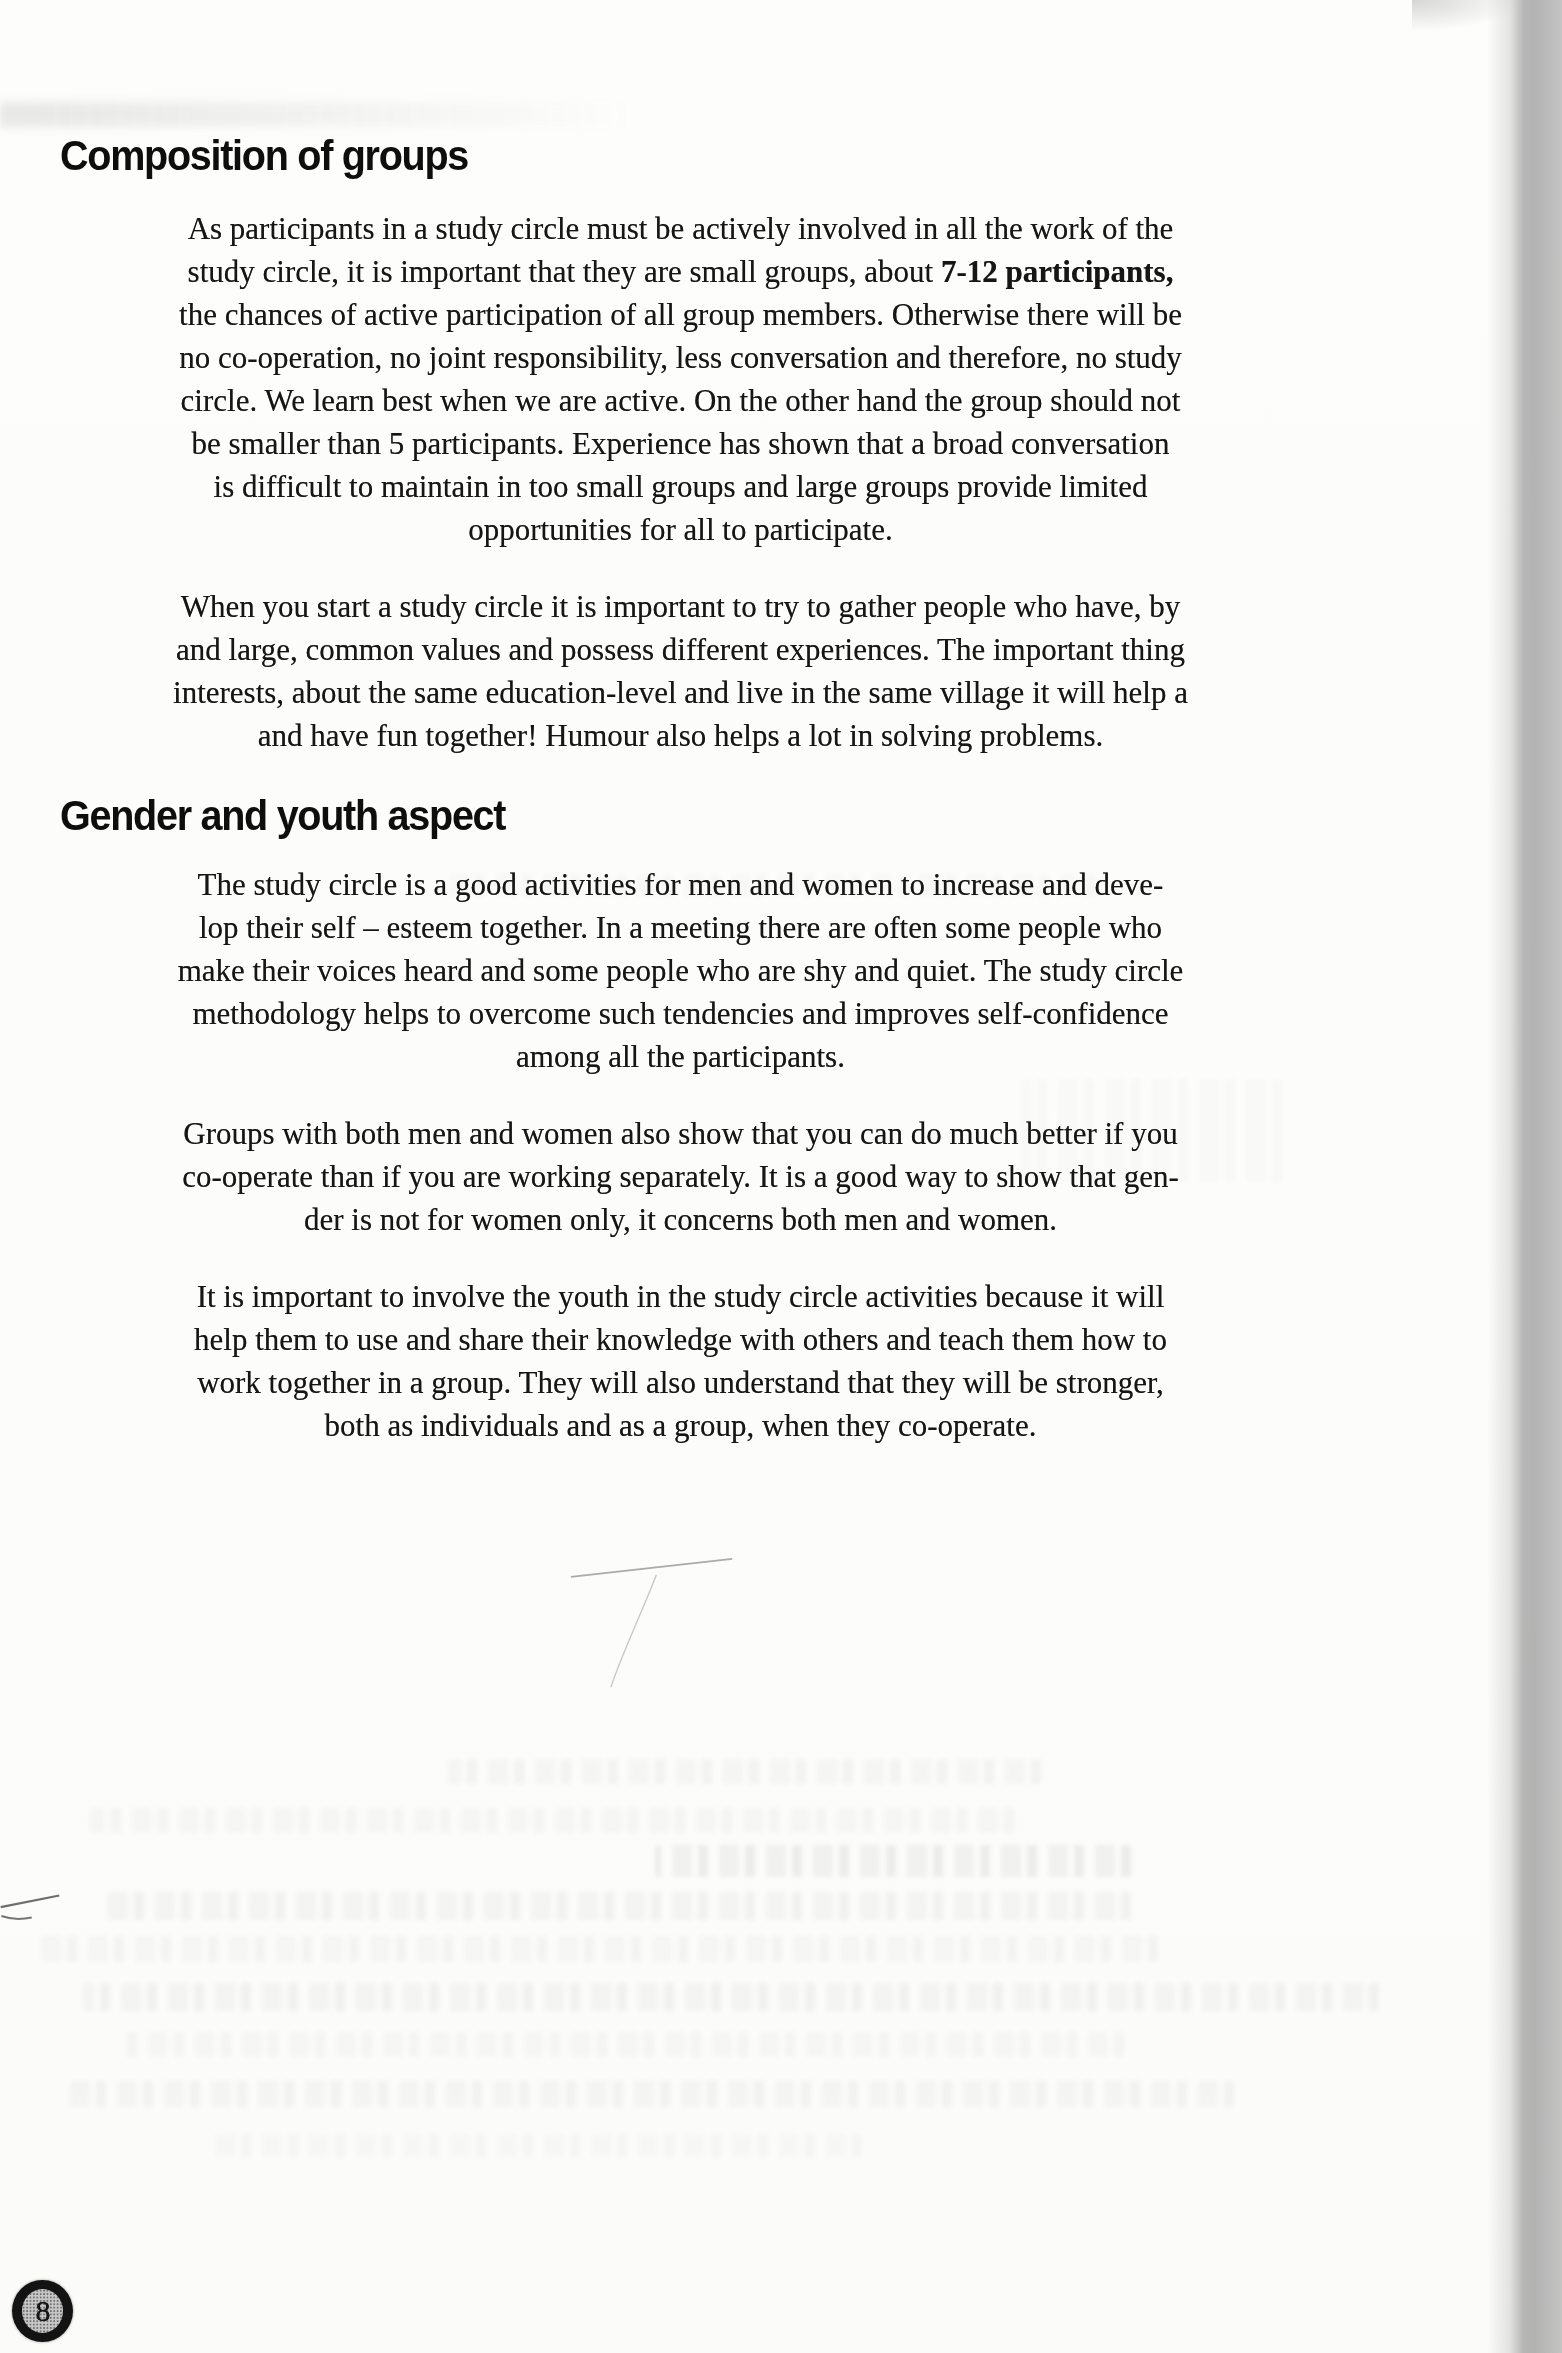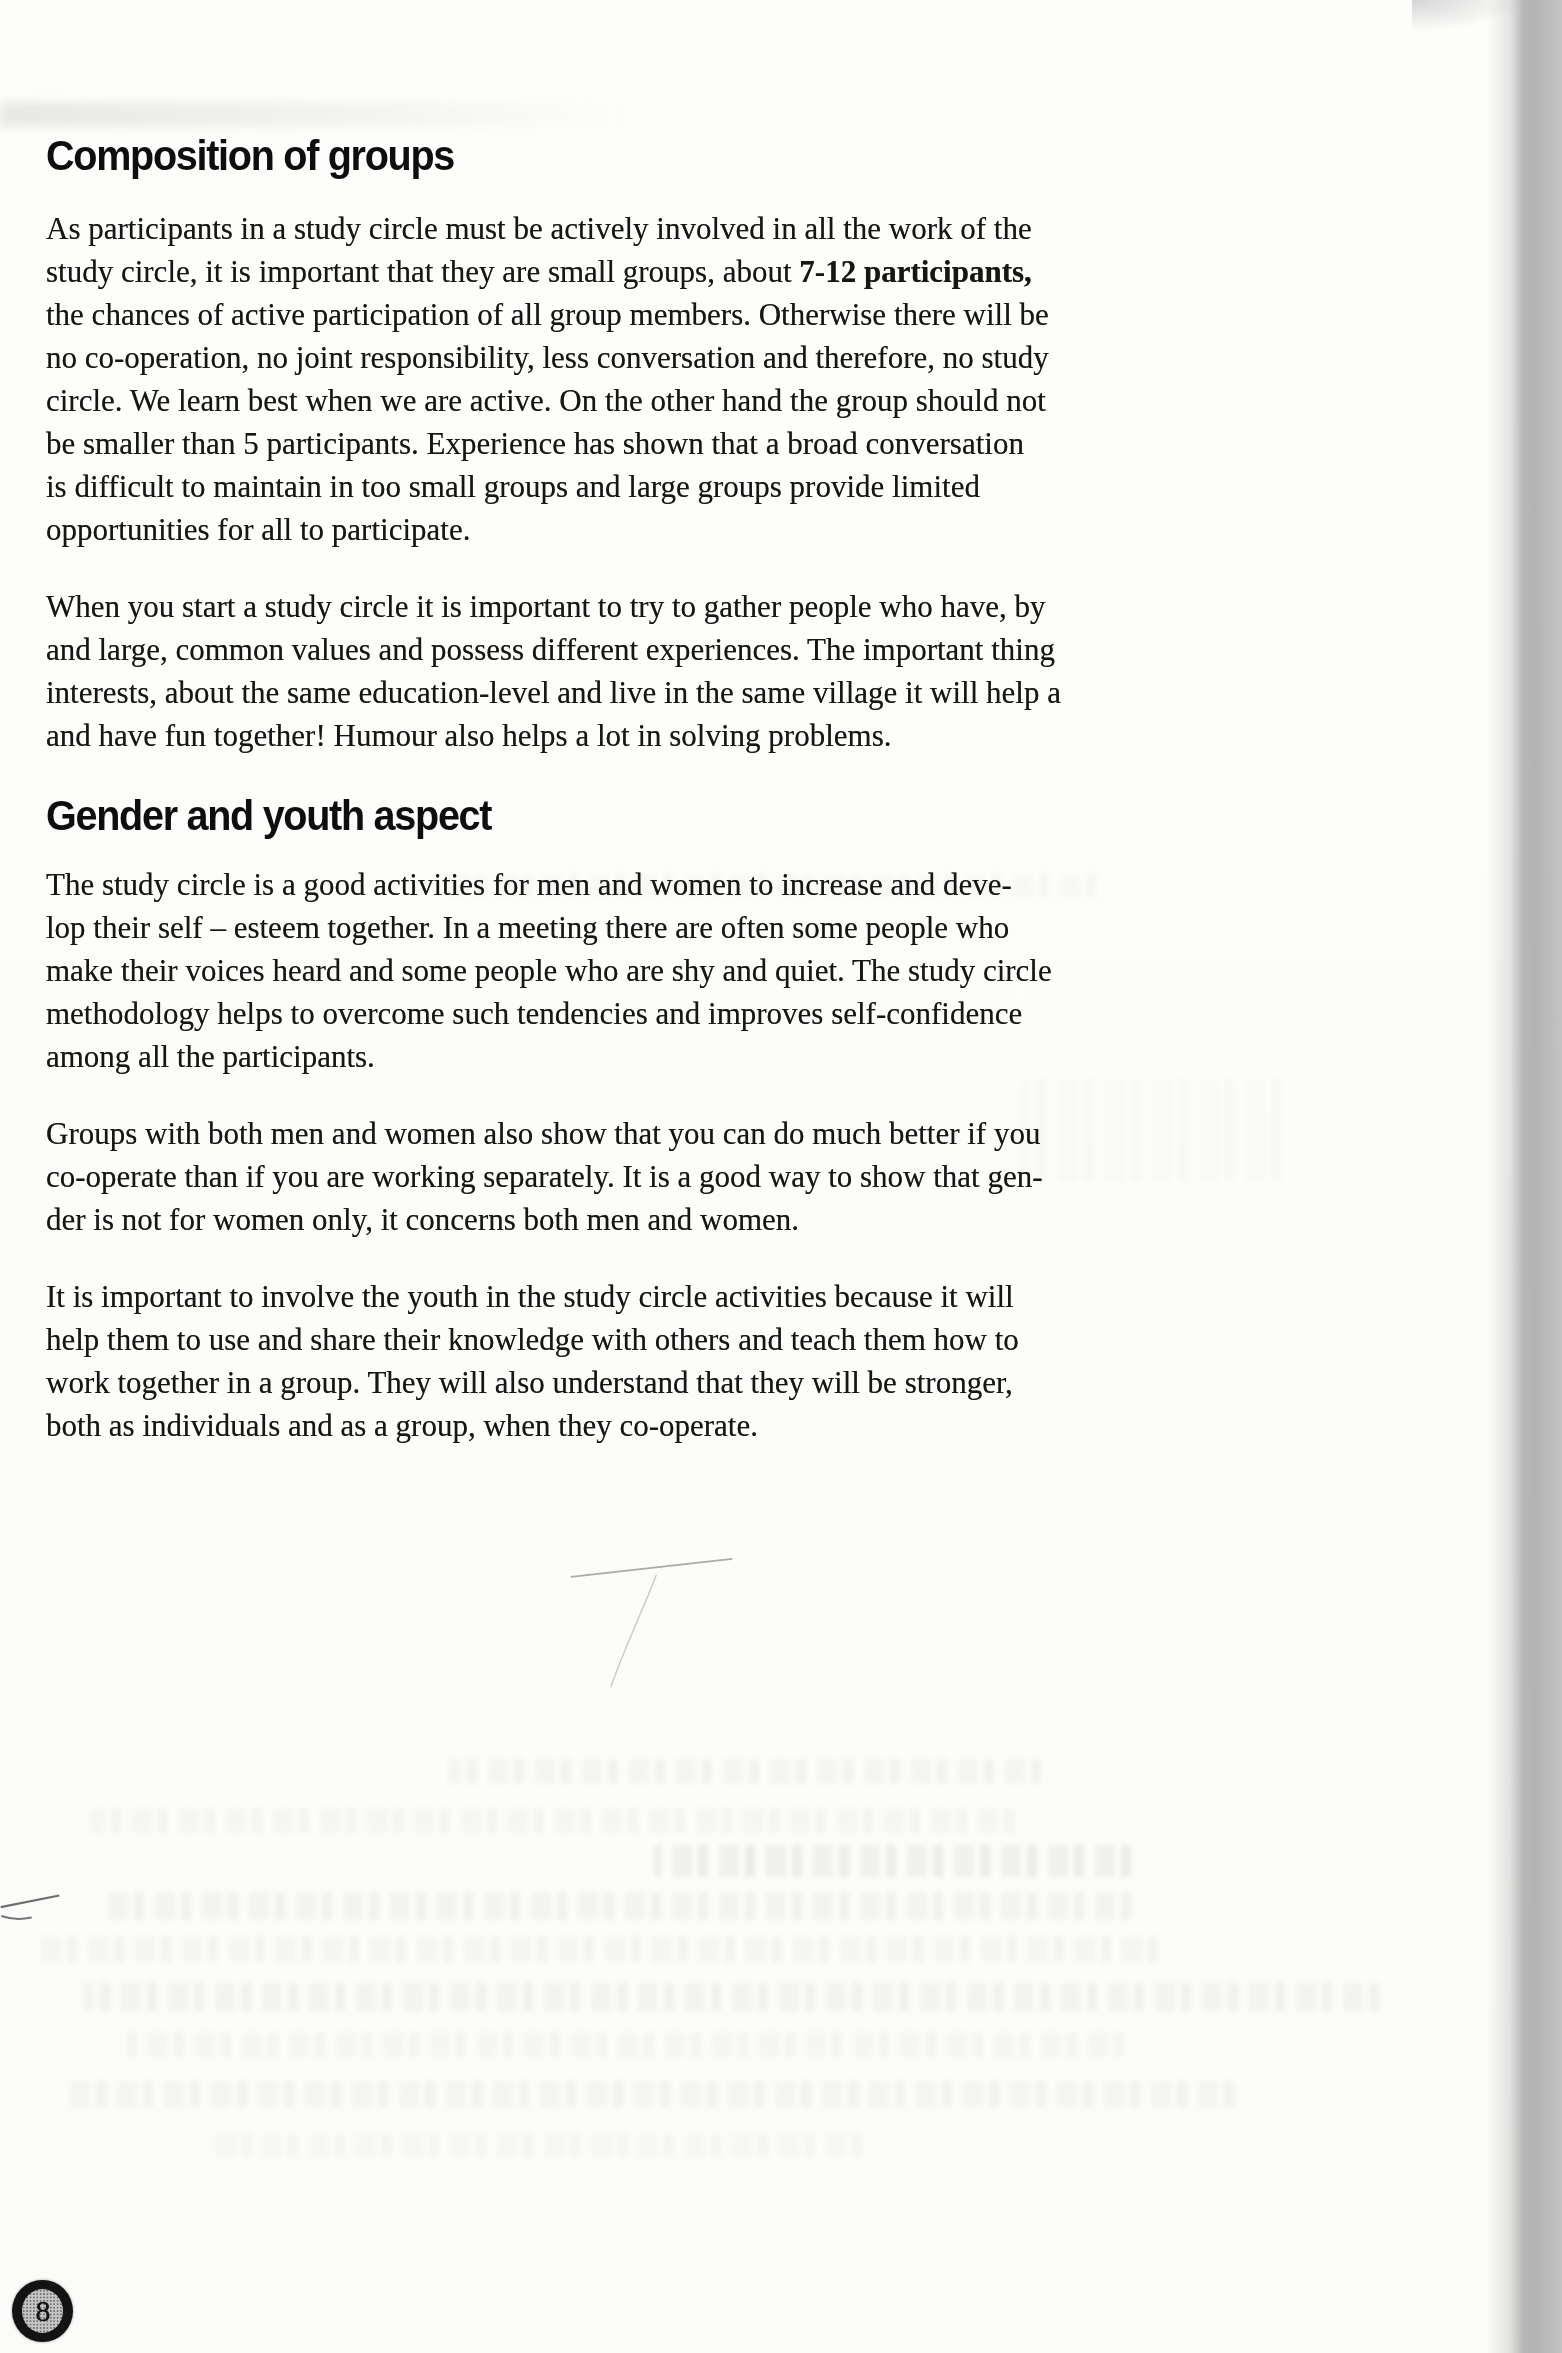--- a/index.html
+++ b/index.html
@@ -22,30 +22,30 @@
     position:absolute;top:0;right:41px;width:110px;height:32px;
     background:radial-gradient(ellipse at 0% 0%, rgba(140,140,140,.35), rgba(140,140,140,0) 70%);
   }
   
   .streak{
     position:absolute;left:0;top:102px;width:634px;height:25px;
     background:linear-gradient(90deg,rgba(120,120,120,.16),rgba(120,120,120,0));
     filter:blur(4.8px);
   }
   
-  .text-column{position:absolute;left:46px;top:131px;width:1241px;}
+  .text-column{position:absolute;left:60px;top:131px;width:1241px;}
   .heading{
     font-family:"Liberation Sans",sans-serif;font-weight:700;
     font-size:43px;line-height:48px;color:#0e0e0e;letter-spacing:-1.4px;
     white-space:nowrap;
   }
   .heading-inner{display:inline-block;transform:scaleX(.92);transform-origin:0 50%;}
   .text-column > .heading:first-child{margin:0 0 27.6px 0;}
   .text-column > .heading:not(:first-child){margin:33px 0 24px 0;}
-  .para{margin:0 0 34px 0;color:#171615;}
+  .para{margin:0 0 34px 0;color:#171615;text-align:center;}
   .line{
     font-family:"Liberation Serif","DejaVu Serif",serif;
     font-size:31px;line-height:43px;white-space:nowrap;
     text-shadow:0 0 0.3px rgba(20,20,20,.6);
   }
   .line .b{font-weight:700;}
   
   .badge{
     position:absolute;left:12.4px;top:2280px;width:61px;height:62px;border-radius:50%;
     background:#131313;display:flex;align-items:center;justify-content:center;

